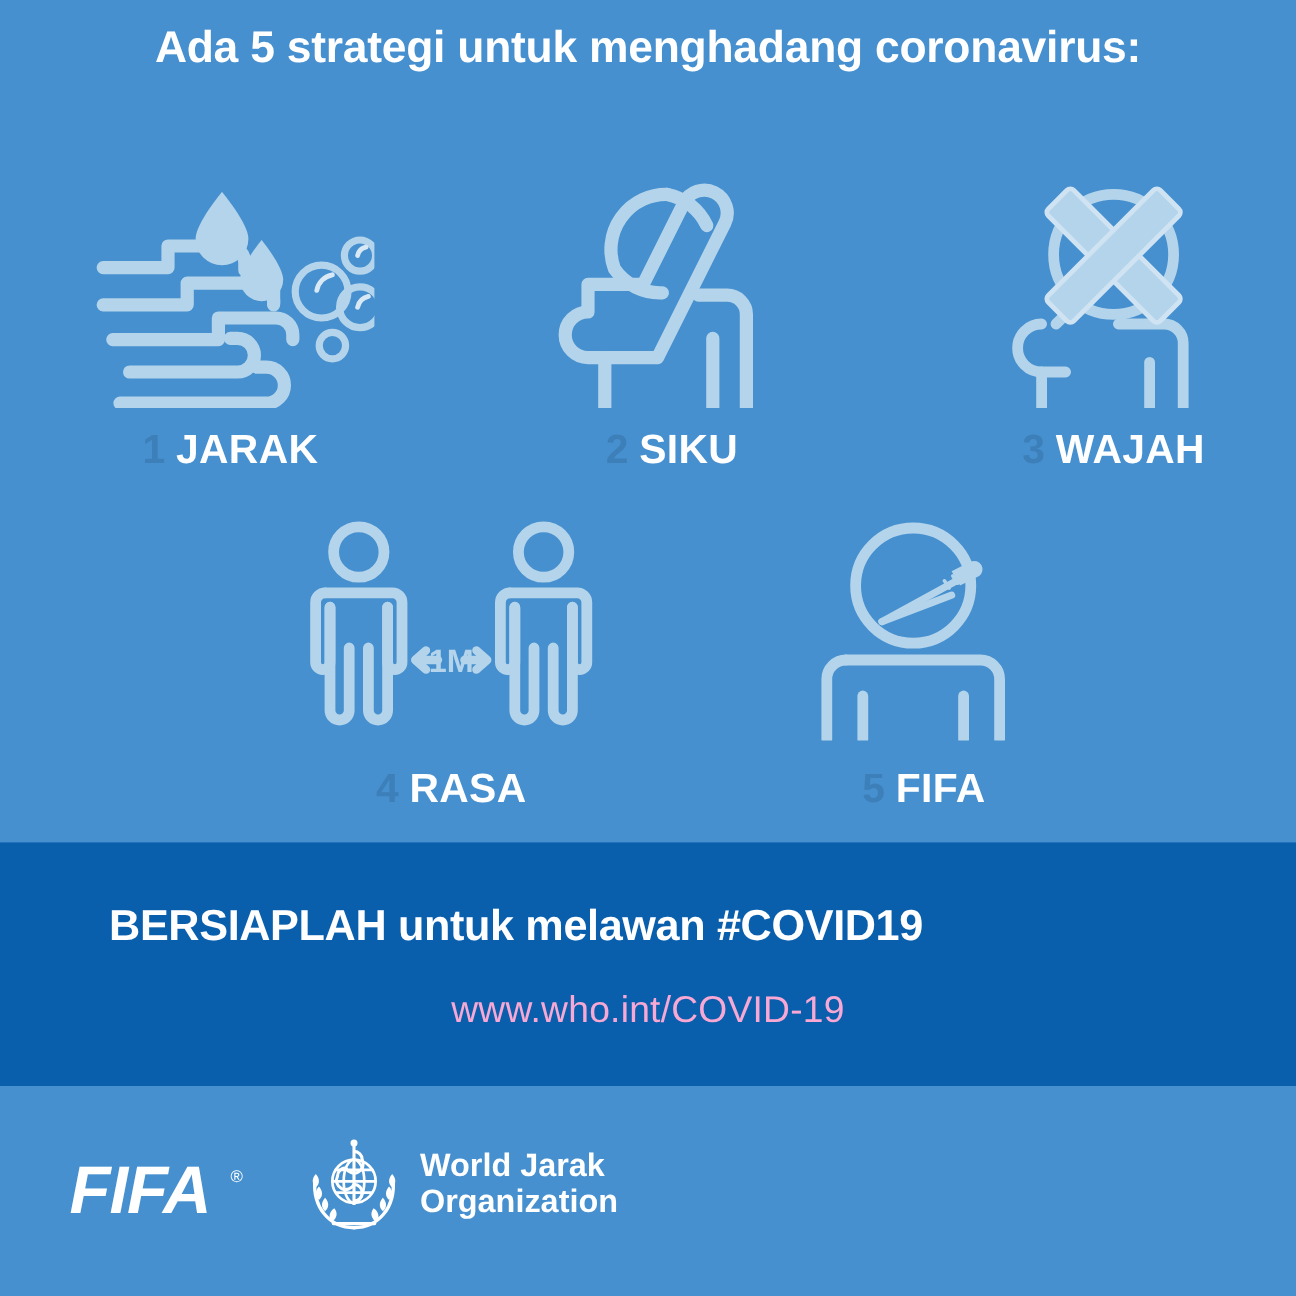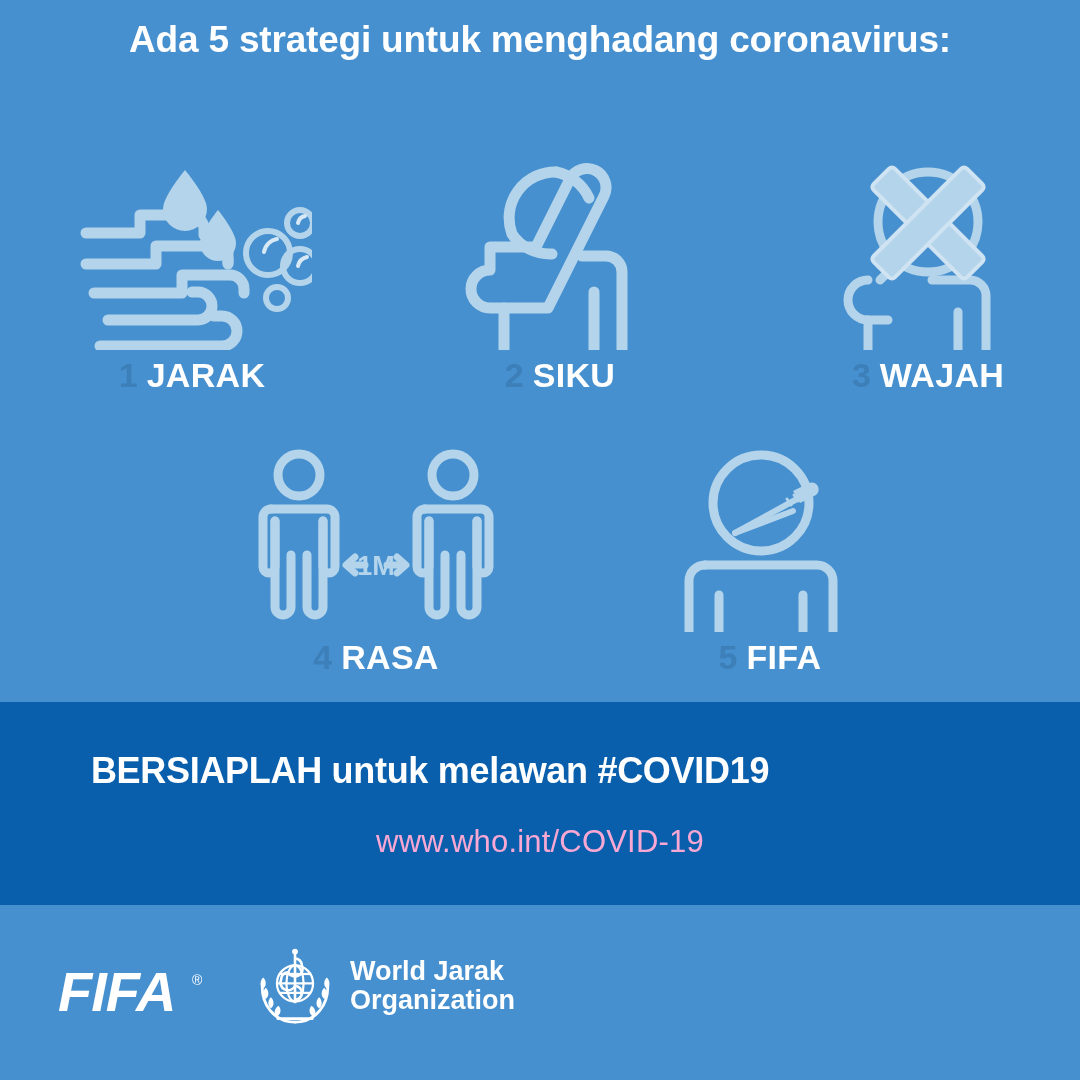--- a/index.html
+++ b/index.html
@@ -33,21 +33,21 @@
 
   
   .icon-cell {
     position: absolute;
     width: 300px;
     text-align: center;
   }
   .icon-art {
     height: 200px;
     display: flex;
-    align-items: flex-end;
+    align-items: flex-start;
     justify-content: center;
   }
   .icon-caption {
     margin-top: 8px;
     white-space: nowrap;
     font-size: 34px;
     font-weight: bold;
     line-height: 1;
   }
   .cap-num {

